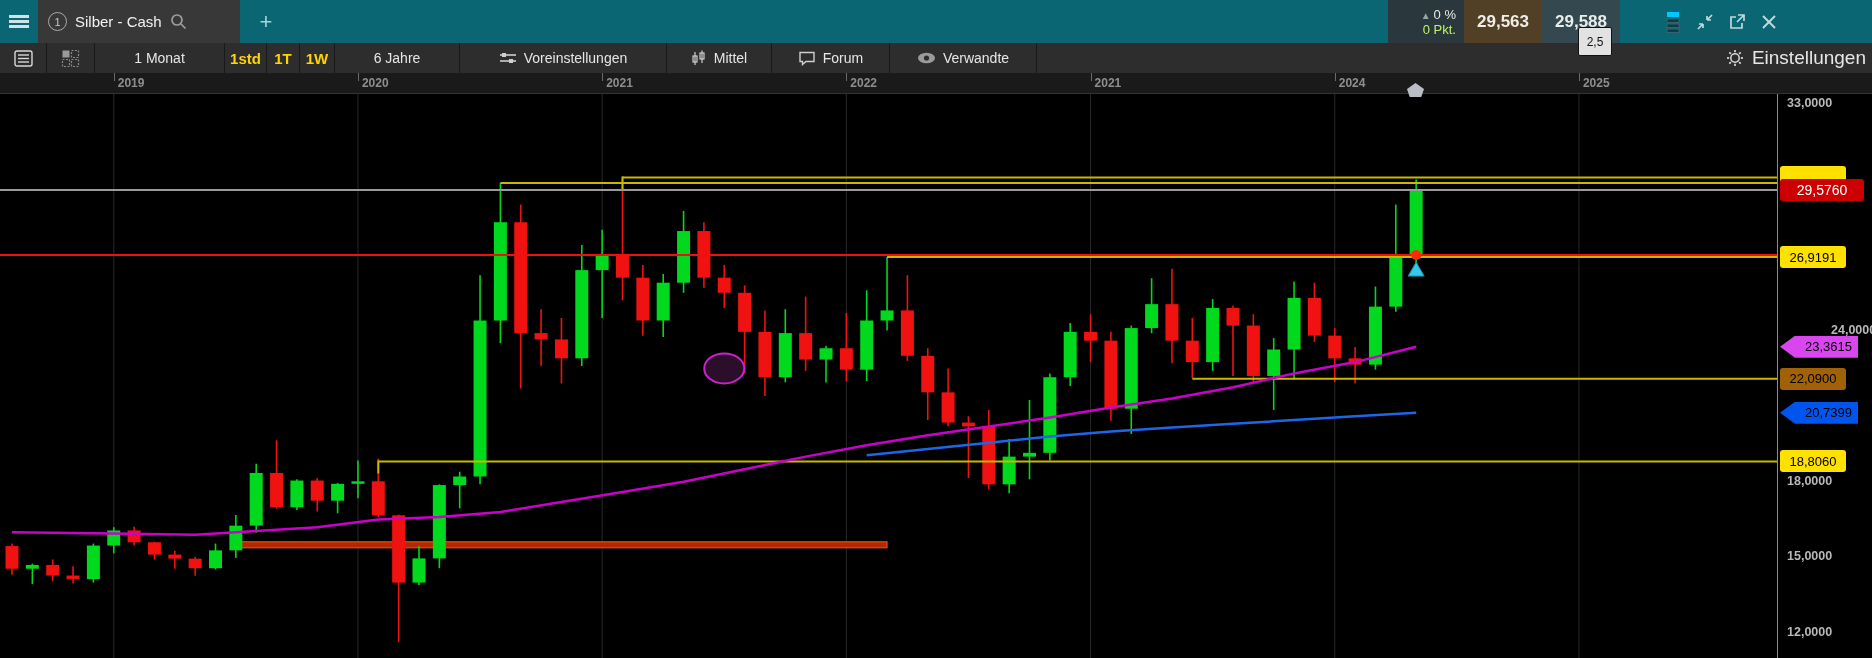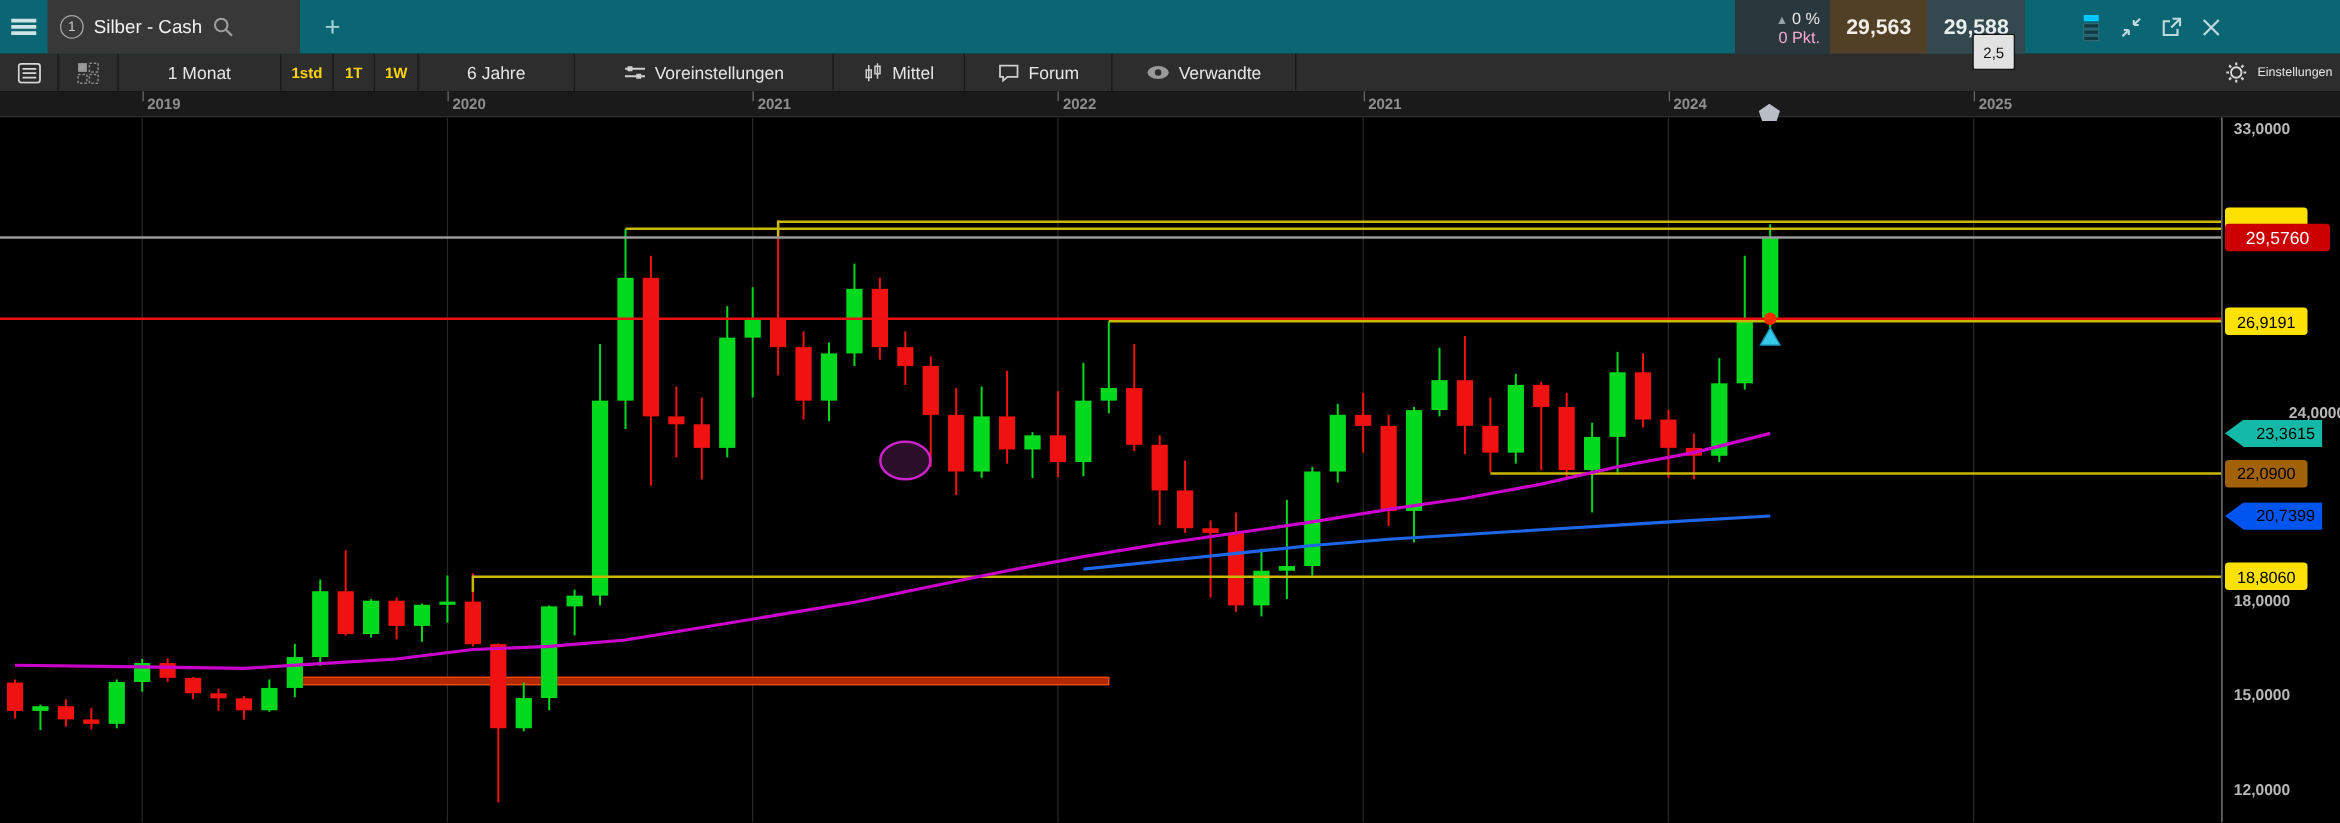--- a/index.html
+++ b/index.html
@@ -15,43 +15,43 @@
                display:flex; align-items:center; gap:8px; padding:0 10px; cursor:pointer; }
   .num-circle { width:19px; height:19px; border:1.5px solid #a9a9a9; border-radius:50%;
                 color:#c9c9c9; font-size:11px; display:flex; align-items:center; justify-content:center; }
   #tab-title { color:#f2f2f2; font-size:15px; white-space:nowrap; }
   #add-tab { position:absolute; left:248px; top:0; width:36px; height:43px; color:#a7d2d8; font-size:22px;
              display:flex; align-items:center; justify-content:center; cursor:pointer; font-weight:300; }
   #pct-panel { position:absolute; left:1388px; top:0; width:76px; height:43px; background:#2a373d;
                display:flex; flex-direction:column; align-items:flex-end; justify-content:center; padding-right:8px; }
   #pct-panel .l1 { color:#e8e8e8; font-size:13px; }
   #pct-panel .l1 .tri { color:#93a3aa; font-size:10px; margin-right:3px; }
-  #pct-panel .l2 { color:#f9a8d4; font-size:13px; }
+  #pct-panel .l2 { color:#bef264; font-size:13px; }
   #bid-box { position:absolute; left:1464px; top:0; width:78px; height:43px; background:#514026;
              display:flex; align-items:center; justify-content:center; color:#f0ede8; font-size:17px; font-weight:bold; cursor:pointer; }
   #ask-box { position:absolute; left:1542px; top:0; width:78px; height:43px; background:#33494f;
              display:flex; align-items:center; justify-content:center; color:#e8edee; font-size:17px; font-weight:bold; cursor:pointer; }
   #spread-badge { position:absolute; left:1578px; top:27px; min-width:34px; height:29px; background:#e2e2e2;
                   border:1px solid #111; border-radius:2px; color:#111; font-size:12px; z-index:9;
                   display:flex; align-items:center; justify-content:center; padding:0 4px; }
   .tb-icon { position:absolute; top:0; height:43px; display:flex; align-items:center; justify-content:center; cursor:pointer; color:#c3dcdf; }
   #depth-icon { left:1660px; width:26px; cursor:default; }
   #collapse-icon { left:1692px; width:26px; }
   #external-icon { left:1724px; width:26px; }
   #close-icon { left:1756px; width:26px; }
 
   
   #toolbar { position:absolute; left:0; top:43px; width:1872px; height:30px; background:#2d2d2d;
              display:flex; align-items:stretch; }
   .tcell { display:flex; align-items:center; justify-content:center; gap:7px; border-right:1px solid #191919;
            color:#e6e6e6; font-size:14px; cursor:pointer; white-space:nowrap; }
   .tcell.icon-only { color:#d8d8d8; }
-  .tf { color:#ffd400; font-weight:bold; font-size:12px; }
+  .tf { color:#ffd400; font-weight:bold; font-size:15px; }
   #tb-settings { position:absolute; right:6px; top:43px; height:30px; display:flex; align-items:center; gap:8px;
-                 color:#e6e6e6; font-size:10px; cursor:pointer; }
+                 color:#e6e6e6; font-size:19px; cursor:pointer; }
   .tico { flex:none; }
 
   
   #year-strip { position:absolute; left:0; top:73px; width:1872px; height:21px; background:#1a1a1a;
                 border-bottom:1px solid #333; }
   .year-label { position:absolute; top:3px; color:#8e8e8e; font-size:12px; font-weight:bold; }
   .year-tick { position:absolute; top:0; width:1px; height:8px; background:#6a6a6a; }
 
   
   #chart-wrap { position:absolute; left:0; top:94px; width:1777px; height:564px; background:#000; cursor:crosshair; }
@@ -537,19 +537,19 @@
 
   <div id="price-axis">
       <div class="p-tick" style="top: 1.8px;">33,0000</div>
       <div class="p-tick" style="top: 228.6px; margin-left: 44px;">24,0000</div>
       <div class="p-tick" style="top: 379.8px; text-align: center;">18,0000</div>
       <div class="p-tick" style="top: 455.4px;">15,0000</div>
       <div class="p-tick" style="top: 531px;">12,0000</div>
       <div class="p-badge rect" style="top: 72.384px; background: rgb(255, 225, 0); color: rgb(0, 0, 0);"></div>
       <div class="p-badge rect current" style="top: 85.0848px; background: rgb(204, 0, 0); color: rgb(255, 255, 255);">29,5760</div>
       <div class="p-badge rect" style="top: 152.039px; background: rgb(255, 225, 0); color: rgb(0, 0, 0);">26,9191</div>
-      <div class="p-badge arrow" style="top: 241.69px; background: #14b8a6; color: rgb(0, 0, 0);">23,3615</div>
+      <div class="p-badge arrow" style="top: 241.69px; background: #d946ef; color: rgb(0, 0, 0);">23,3615</div>
       <div class="p-badge rect" style="top: 273.732px; background: #a16207; color: rgb(0, 0, 0);">22,0900</div>
       <div class="p-badge arrow" style="top: 307.755px; background: rgb(0, 85, 238); color: rgb(0, 0, 0);">20,7399</div>
       <div class="p-badge rect" style="top: 356.489px; background: rgb(255, 225, 0); color: rgb(0, 0, 0);">18,8060</div>
     </div>
 
 </div>
 
 </body></html>

